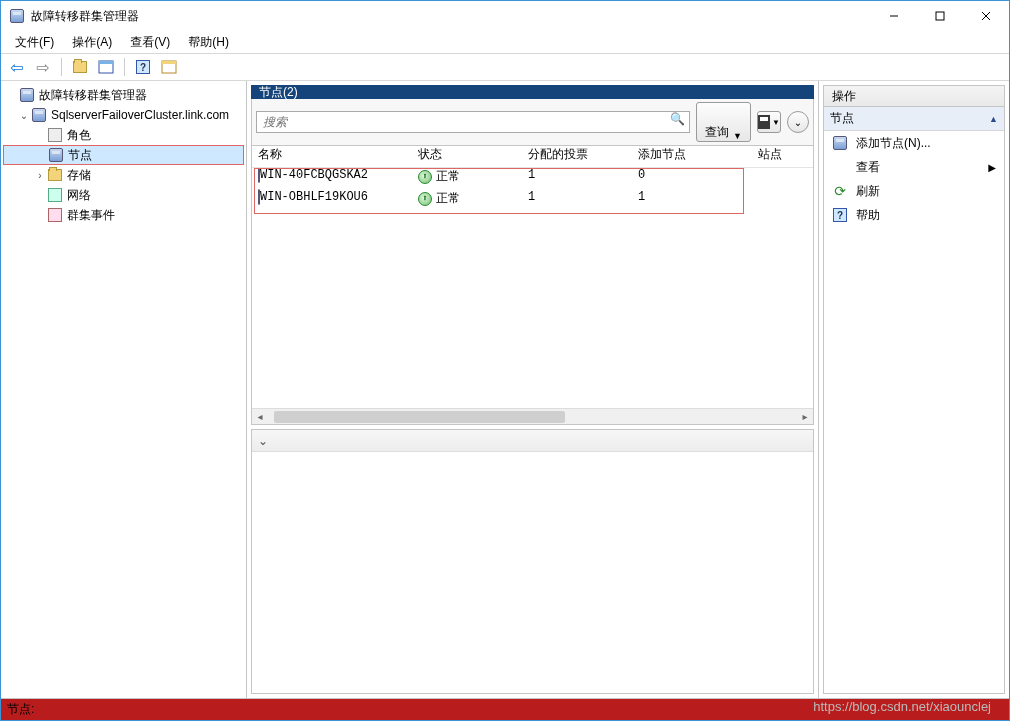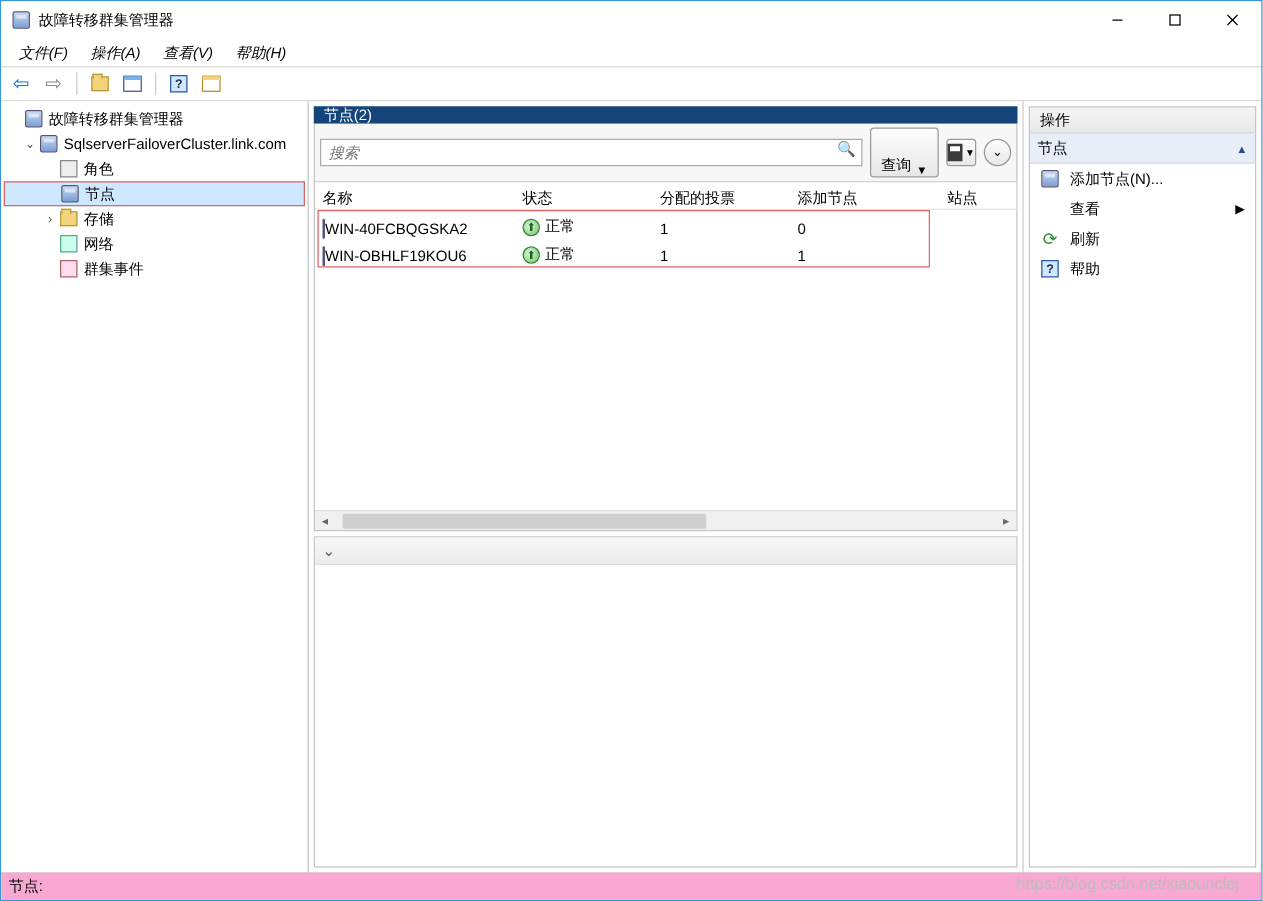--- a/index.html
+++ b/index.html
@@ -33,21 +33,21 @@
 
   
   .menubar {
     height: 22px;
     display:flex;
     align-items:center;
     padding: 0 6px;
     background:#fff;
     gap: 2px;
   }
-  .menubar .mitem { padding: 2px 8px; font-style: italic; }
+  .menubar .mitem { padding: 2px 8px; }
 
   
   .toolbar {
     height: 28px;
     background:#fff;
     border-top:1px solid #d8d8d8;
     border-bottom:1px solid #d8d8d8;
     display:flex;
     align-items:center;
     padding: 0 4px;
@@ -147,22 +147,23 @@
     border:1px solid #c5c5c5;
     border-top:1px solid #c5c5c5;
     background:#fff;
     flex: 0 0 280px;
     display:flex;
     flex-direction:column;
     position:relative;
   }
   .grid-head, .grid-row {
     display:flex;
-    align-items:flex-end;
+    align-items:flex-start;
     height:22px;
+    font-family:Liberation Mono, monospace;
   }
   .grid-head { background:#fff; border-bottom:1px solid #e4e4e4; color:#000; font-weight:normal;}
   .grid-head .cell { padding:0 6px; }
   .grid-row .cell { padding:0 6px; }
   .cell.name { width:160px; display:flex; align-items:center;}
   .cell.status { width:110px; display:flex; align-items:center; gap:4px;}
   .cell.vote1 { width:110px; }
   .cell.vote2 { width:120px; }
   .cell.site { width:60px; }
   .grid-row .link { color:#000000; text-decoration:none; }
@@ -226,21 +227,21 @@
     display:flex; align-items:center; height:24px; padding:0 8px;
     gap:8px;
   }
   .action-item .aicon { width:16px; height:16px; display:flex; align-items:center; justify-content:center;}
   .action-item .arrow { margin-left:auto; font-size:10px;}
 
   
   .statusbar {
     height:22px;
     border-top:1px solid #c5c5c5;
-    background:#f9a8d4;
+    background:#b91c1c;
     display:flex;
     align-items:center;
     padding:0 6px;
     font-size:12px;
   }
 
   .watermark {
     position:absolute;
     right:18px; bottom:6px;
     color:#bbb;

